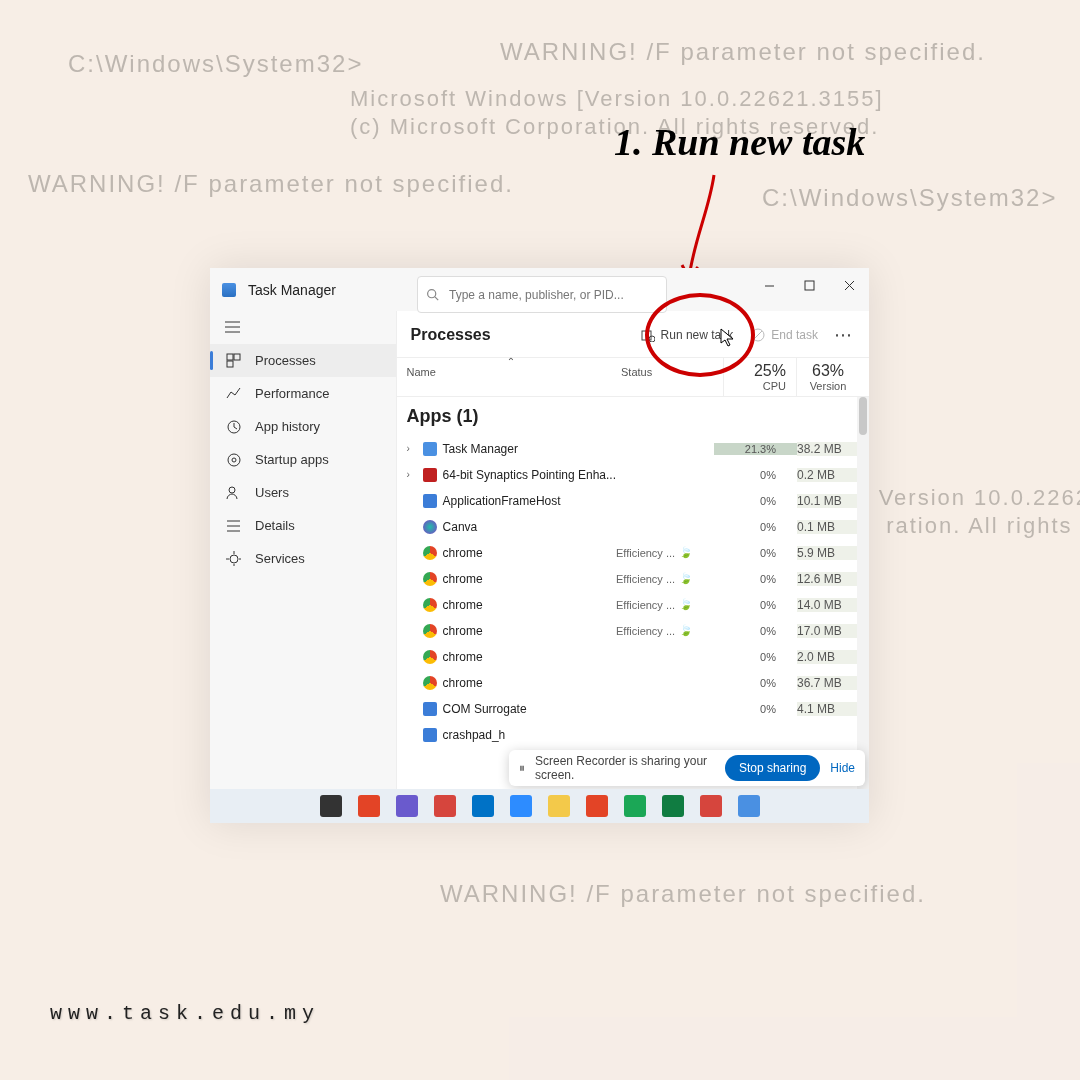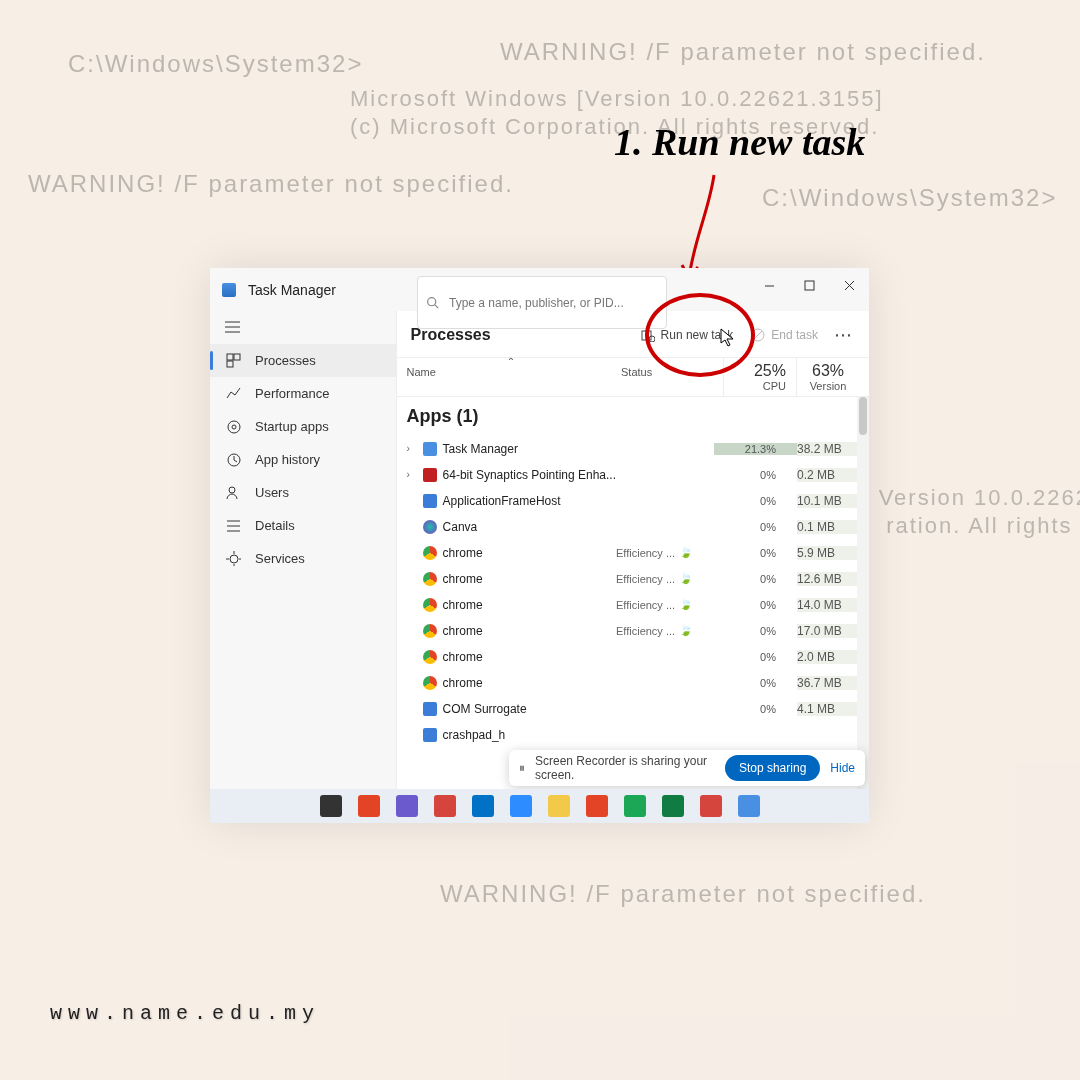--- a/index.html
+++ b/index.html
@@ -6,21 +6,21 @@
   body{background:#ebb78f;font-family:"Segoe UI",Arial,sans-serif;position:relative}
   .overlay{position:absolute;inset:0;background:rgba(247,242,238,.92)}
   .wm{position:absolute;color:rgba(150,145,138,.6);letter-spacing:2px}
   .step-label{position:absolute;left:614px;top:120px;font-family:"Times New Roman",serif;font-size:38px;color:#000;font-style:italic;font-weight:700}
   .arrow{position:absolute;left:654px;top:170px;width:90px;height:120px;pointer-events:none}
   .circle-mark{position:absolute;left:645px;top:293px;width:102px;height:76px;border:4px solid #c00;border-radius:50%;pointer-events:none;z-index:50}
   .screenshot{position:absolute;left:210px;top:268px;width:659px;height:555px;background:#fca5a5;box-shadow:0 0 40px rgba(0,0,0,.1);overflow:hidden;font-size:13px;color:#222}
   .titlebar{height:43px;background:#f7f7f7;display:flex;align-items:center;position:relative}
   .tb-icon{width:14px;height:14px;margin:0 12px;background:linear-gradient(#4a90e2,#2a70c2);border-radius:2px}
   .tb-title{font-size:14px}
-  .search{position:absolute;left:207px;top:8px;width:232px;height:27px;border:1px solid #ddd;border-radius:4px;background:#fff;display:flex;align-items:center;padding:12px 8px;color:#777;font-size:12px}
+  .search{position:absolute;left:207px;top:8px;width:232px;height:27px;border:1px solid #ddd;border-radius:4px;background:#fff;display:flex;align-items:center;padding:4px 8px;color:#777;font-size:12px}
   .search svg{margin-right:10px}
   .winbtn{position:absolute;top:0;width:40px;height:34px;display:flex;align-items:center;justify-content:center}
   .winbtn.min{right:80px}.winbtn.max{right:40px}.winbtn.close{right:0}
   .layout{display:flex;height:calc(100% - 43px)}
   .sidebar{width:207px;background:#f7f7f7;display:flex;flex-direction:column;font-size:13px}
   .hamburger{padding:10px 15px 8px}
   .sb-item{display:flex;align-items:center;padding:9px 16px;gap:14px;cursor:pointer;color:#333}
   .sb-item.active{background:#ededed;position:relative}
   .sb-item.active::before{content:"";position:absolute;left:0;top:20%;bottom:20%;width:3px;background:#3b7dd8;border-radius:2px}
   .sb-grow{flex:1}
@@ -132,30 +132,30 @@
       </div>
       <div class="sb-item">
         <svg width="15" height="15">
             <polyline points="1,12 5,6 9,9 14,2" stroke="#333" fill="none"></polyline>
           </svg>
         <span>Performance</span>
       </div>
       <div class="sb-item">
         <svg width="15" height="15">
             <circle cx="8" cy="8" r="6" stroke="#333" fill="none"></circle>
+            <polyline points="8,4 8,8 11,10" stroke="#333" fill="none"></polyline>
+          </svg>
+        <span>App history</span>
+      </div>
+      <div class="sb-item">
+        <svg width="15" height="15">
+            <circle cx="8" cy="8" r="6" stroke="#333" fill="none"></circle>
             <circle cx="8" cy="8" r="2" stroke="#333" fill="none"></circle>
           </svg>
         <span>Startup apps</span>
-      </div>
-      <div class="sb-item">
-        <svg width="15" height="15">
-            <circle cx="8" cy="8" r="6" stroke="#333" fill="none"></circle>
-            <polyline points="8,4 8,8 11,10" stroke="#333" fill="none"></polyline>
-          </svg>
-        <span>App history</span>
       </div>
       <div class="sb-item">
         <svg width="15" height="15">
             <circle cx="6" cy="5" r="3" stroke="#333" fill="none"></circle>
             <path d="M1 14c0-3 3-5 5-5s5 2 5 5" stroke="#333" fill="none"></path>
           </svg>
         <span>Users</span>
       </div>
       <div class="sb-item">
         <svg width="15" height="15">
@@ -382,13 +382,13 @@
       <div class="tb-icn" style="background: rgb(16, 124, 65);"></div>
       <div class="tb-icn" style="background: rgb(214, 69, 61);"></div>
       <div class="tb-icn" style="background: rgb(74, 144, 226);"></div>
     </div>
 </div>
 
 <svg class="cursor" width="16" height="20">
   <path d="M1 1 L1 15 L5 12 L8 18 L10 17 L7 11 L13 11 Z" fill="#fff" stroke="#000" stroke-width="1"></path>
 </svg>
 
-<div class="site-url">www.name.edu.my</div>
+<div class="site-url">www.task.edu.my</div>
 
 </body></html>

